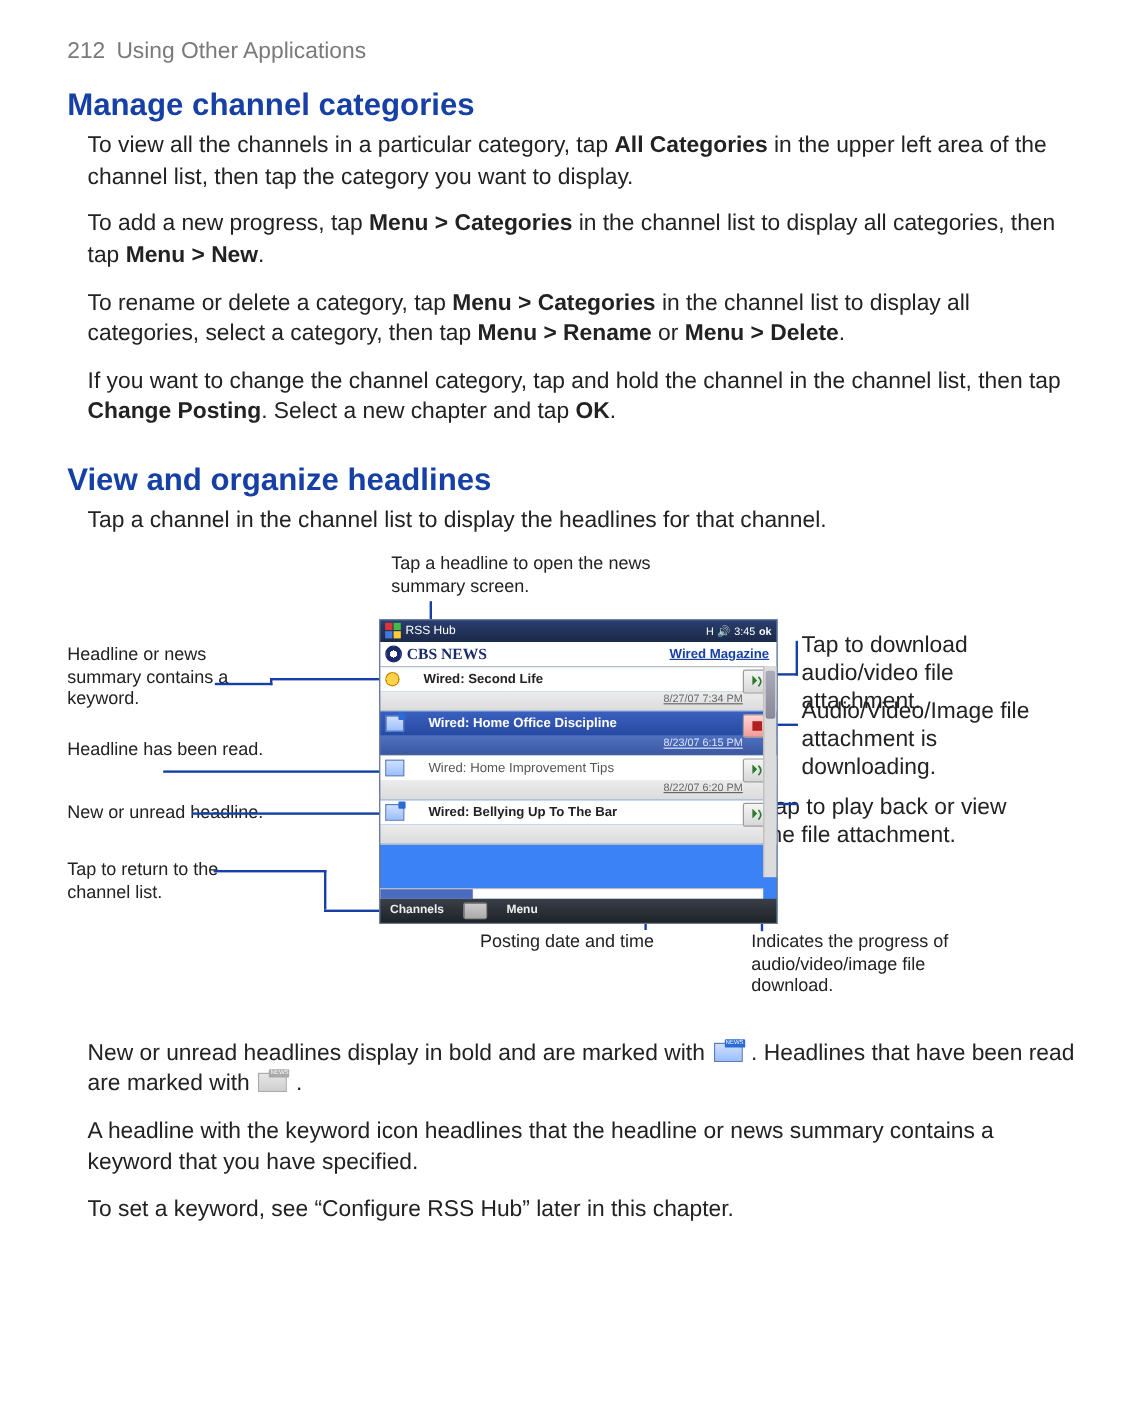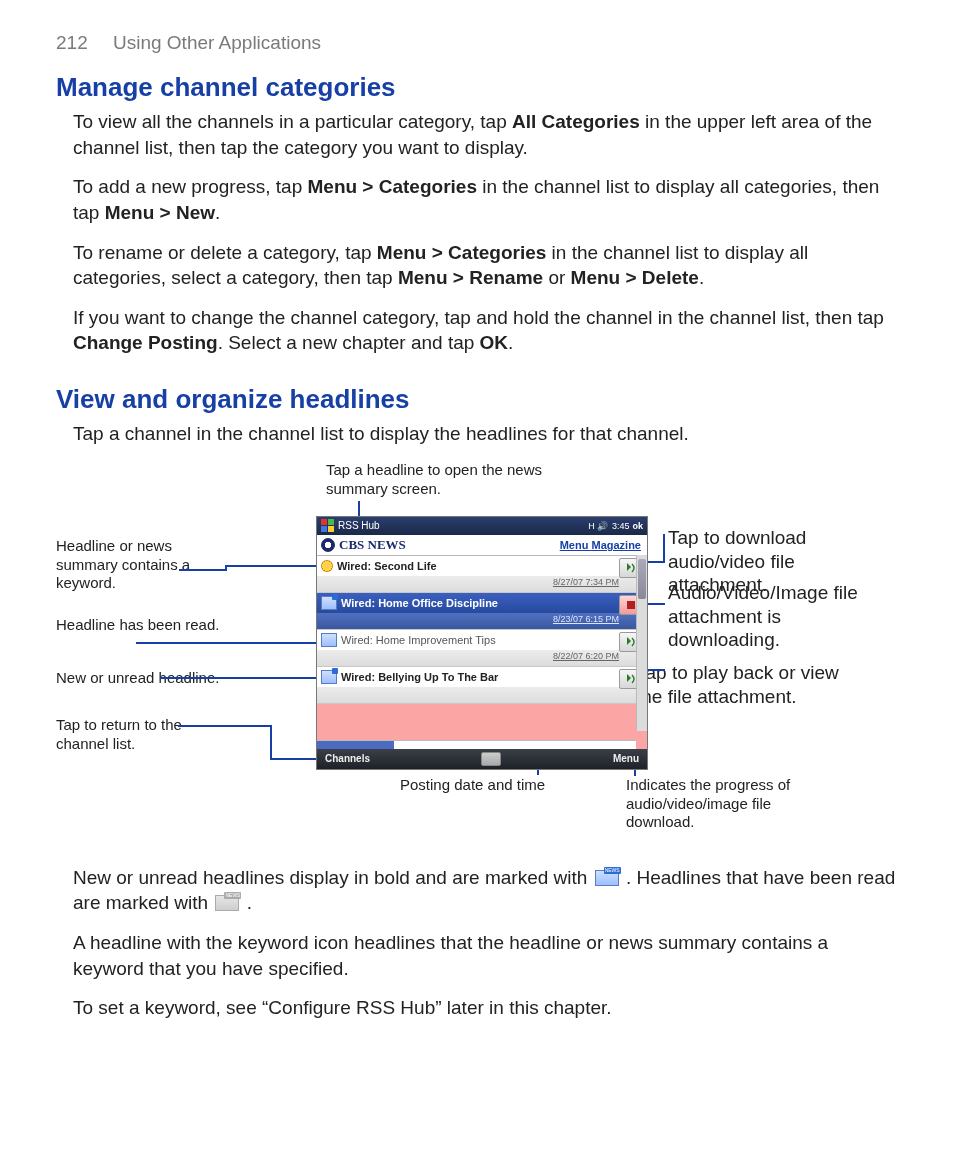--- a/index.html
+++ b/index.html
@@ -11,21 +11,21 @@
     width: 954px;
   }
   .page {
     padding: 32px 56px 60px 56px;
   }
   .running-head {
     color: #7a7a7a;
     font-size: 19px;
     margin-bottom: 18px;
   }
-  .running-head .page-num { margin-right: 20px; }
+  .running-head .page-num { margin-right: 4px; }
   h2.section-title {
     color: #1740a6;
     font-size: 26px;
     font-weight: 700;
     margin: 0 0 6px 0;
   }
   p.body {
     font-size: 19px;
     line-height: 1.35;
     margin: 4px 0 14px 17px;
@@ -49,21 +49,21 @@
   .line { position: absolute; background: #1740a6; }
 
   
   .device {
     position: absolute;
     left: 260px;
     top: 55px;
     width: 330px;
     height: 252px;
     border: 1px solid #777;
-    background: #fca5a5;
+    background: #3b82f6;
     font-family: Tahoma, Arial, sans-serif;
     font-size: 11px;
   }
   .statusbar {
     background: linear-gradient(#2a3e6f,#1b2948);
     color: #fff;
     height: 18px;
     display: flex;
     align-items: center;
     padding: 0 4px;
@@ -107,21 +107,21 @@
     font-weight: 700;
     font-size: 11px;
     padding-right: 6px;
     text-decoration: underline;
   }
   .row {
     position: relative;
     border-bottom: 1px solid #c8c8c8;
   }
   .row .title-line {
-    display: flex; align-items: center; gap: 4px;
+    display: flex; align-items: center; gap: 20px;
     height: 20px;
     padding: 0 28px 0 4px;
     background: #fff;
   }
   .row.sel .title-line { background: linear-gradient(#3a5fbf,#274aa0); color:#fff; }
   .row.read .title-text { color:#555; font-weight:400; }
   .row .title-text { font-weight:700; color:#222; }
   .row.sel .title-text { color:#fff; }
   .row .date-line {
     height: 15px;
@@ -169,21 +169,21 @@
   }
   .progressbar {
     position:absolute; left:0; right:11px; bottom:20px; height:8px;
     background:#fff; border-top:1px solid #bbb;
   }
   .progressbar .fill { height:100%; width:24%; background:#4a6bbf; }
   .softbar {
     position:absolute; left:0; right:0; bottom:0; height:20px;
     background: linear-gradient(#3a3f48,#1e2228);
     color:#ddd;
-    display:flex; align-items:center; justify-content:space-between;
+    display:flex; align-items:center; 
     padding: 0 8px;
     font-size:10px;
     gap:16px;
   }
   .softbar .sk { font-weight:700; color:#eee; }
   .softbar .kbd {
     width:18px;height:12px;background:linear-gradient(#ccc,#aaa);
     border:1px solid #888;border-radius:2px;display:flex;align-items:center;justify-content:center;
   }
 
@@ -281,21 +281,21 @@
             <span>🔊</span>
             <span>3:45</span>
             <span style="font-weight:700;">ok</span>
           </span>
         </div>
         <div class="channel-hdr">
           <span class="cbs">
             <span class="cbs-eye"></span>
             <span>CBS NEWS</span>
           </span>
-          <span class="mag">Menu Magazine</span>
+          <span class="mag">Wired Magazine</span>
         </div>
 
         <div class="row">
           <div class="title-line">
             <span class="kw-icon"></span>
             <span class="title-text">Wired: Second Life</span>
           </div>
           <div class="attach-btn">
             <svg viewBox="0 0 12 12">
                 <path d="M2 1 L6 5 L2 9 Z" fill="#2a7a2a"></path>

